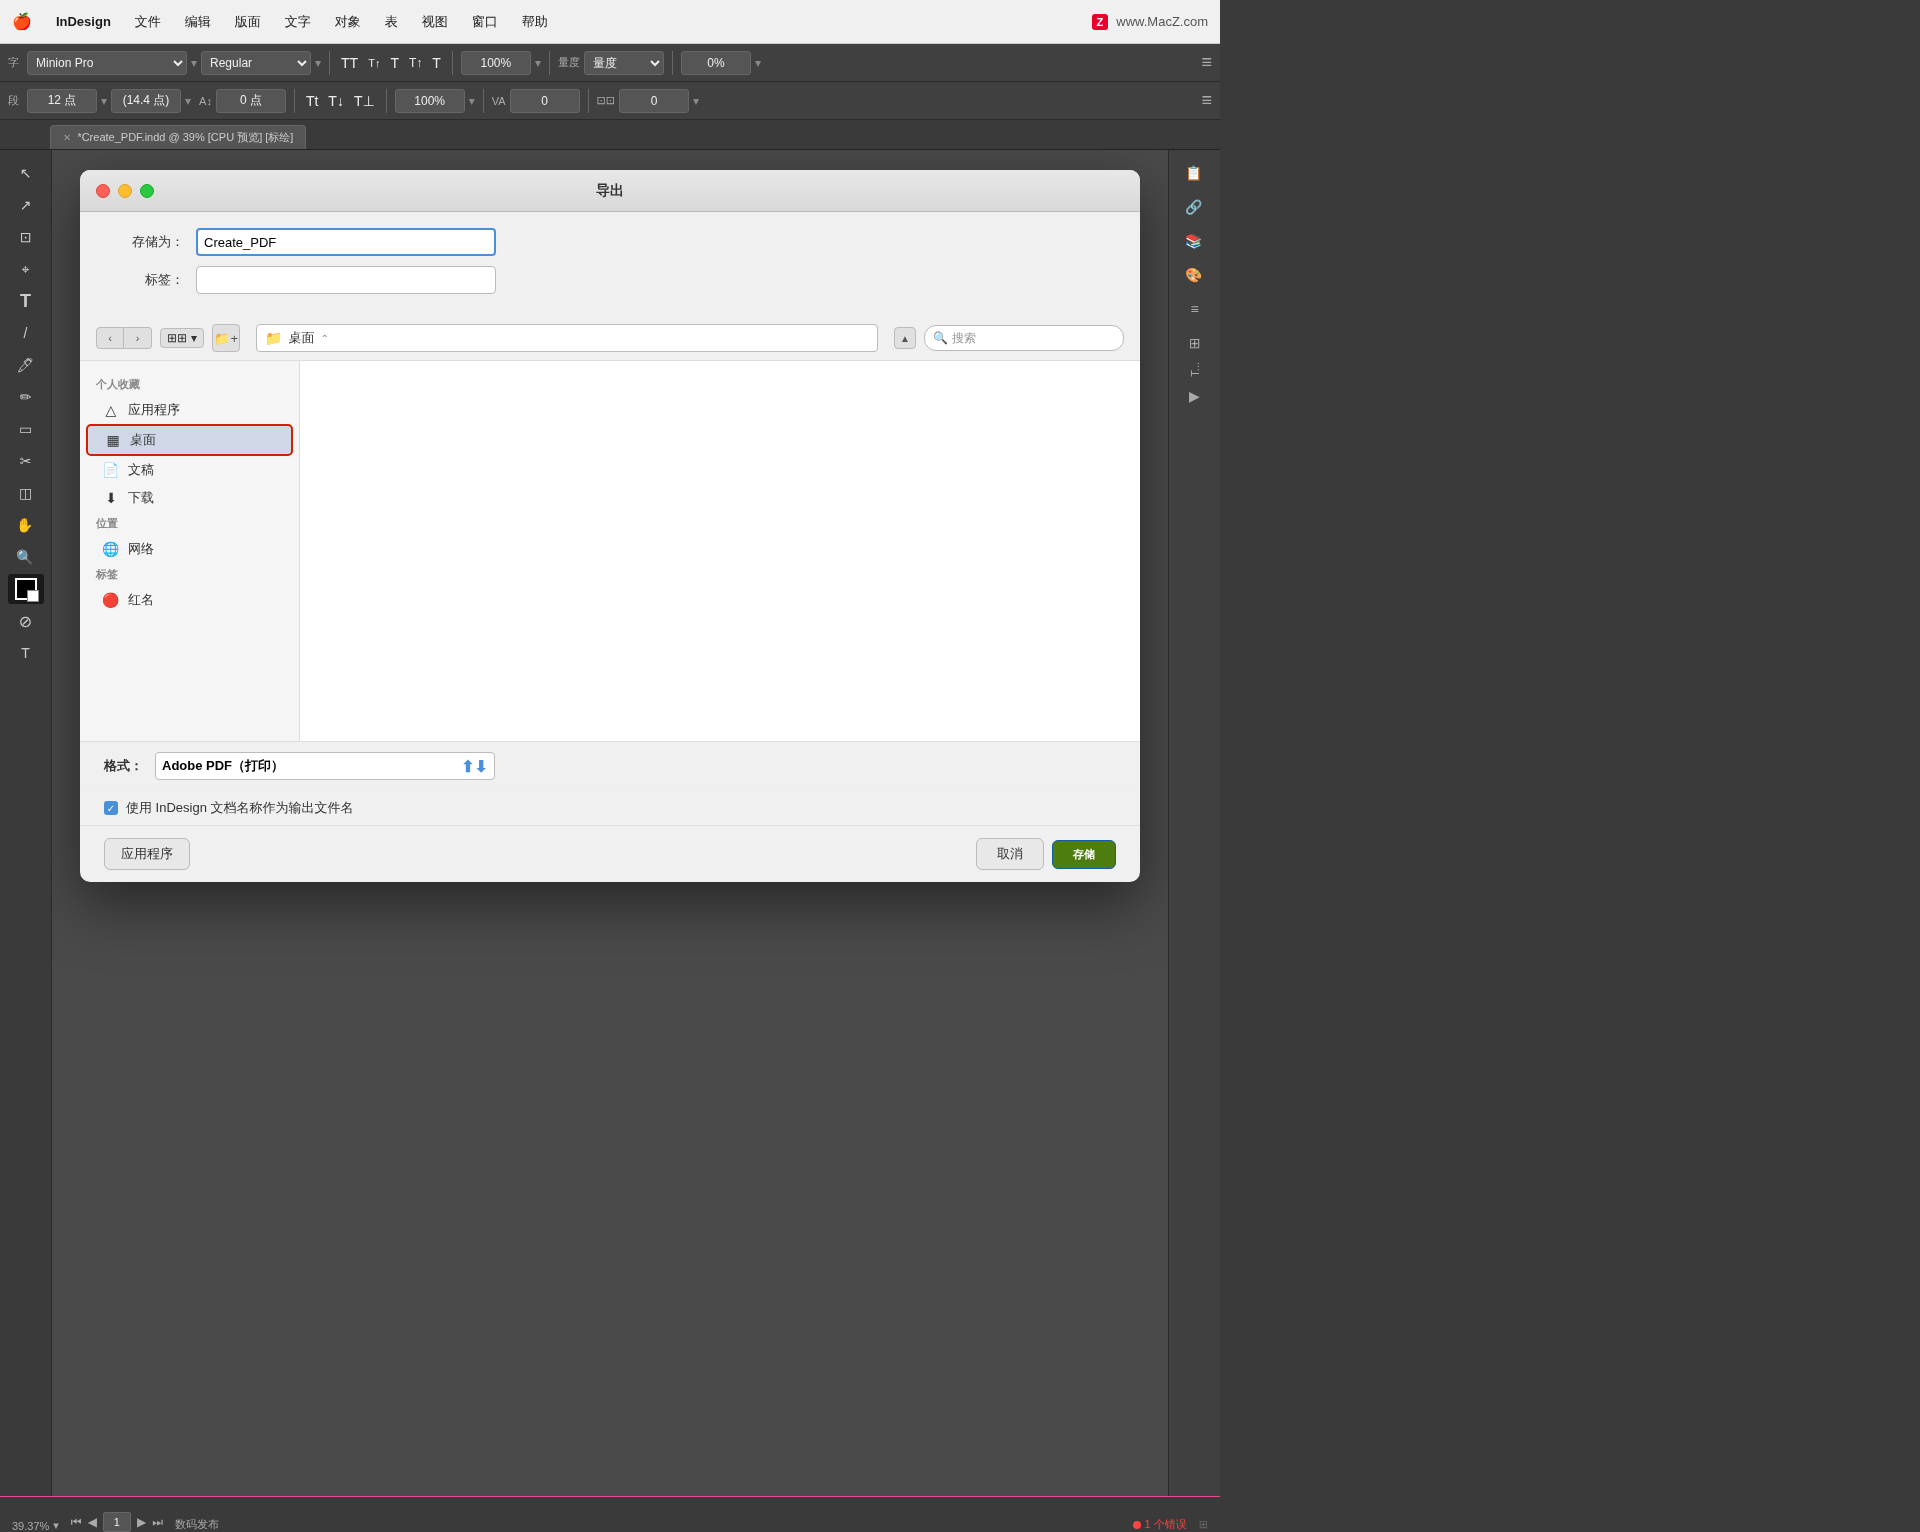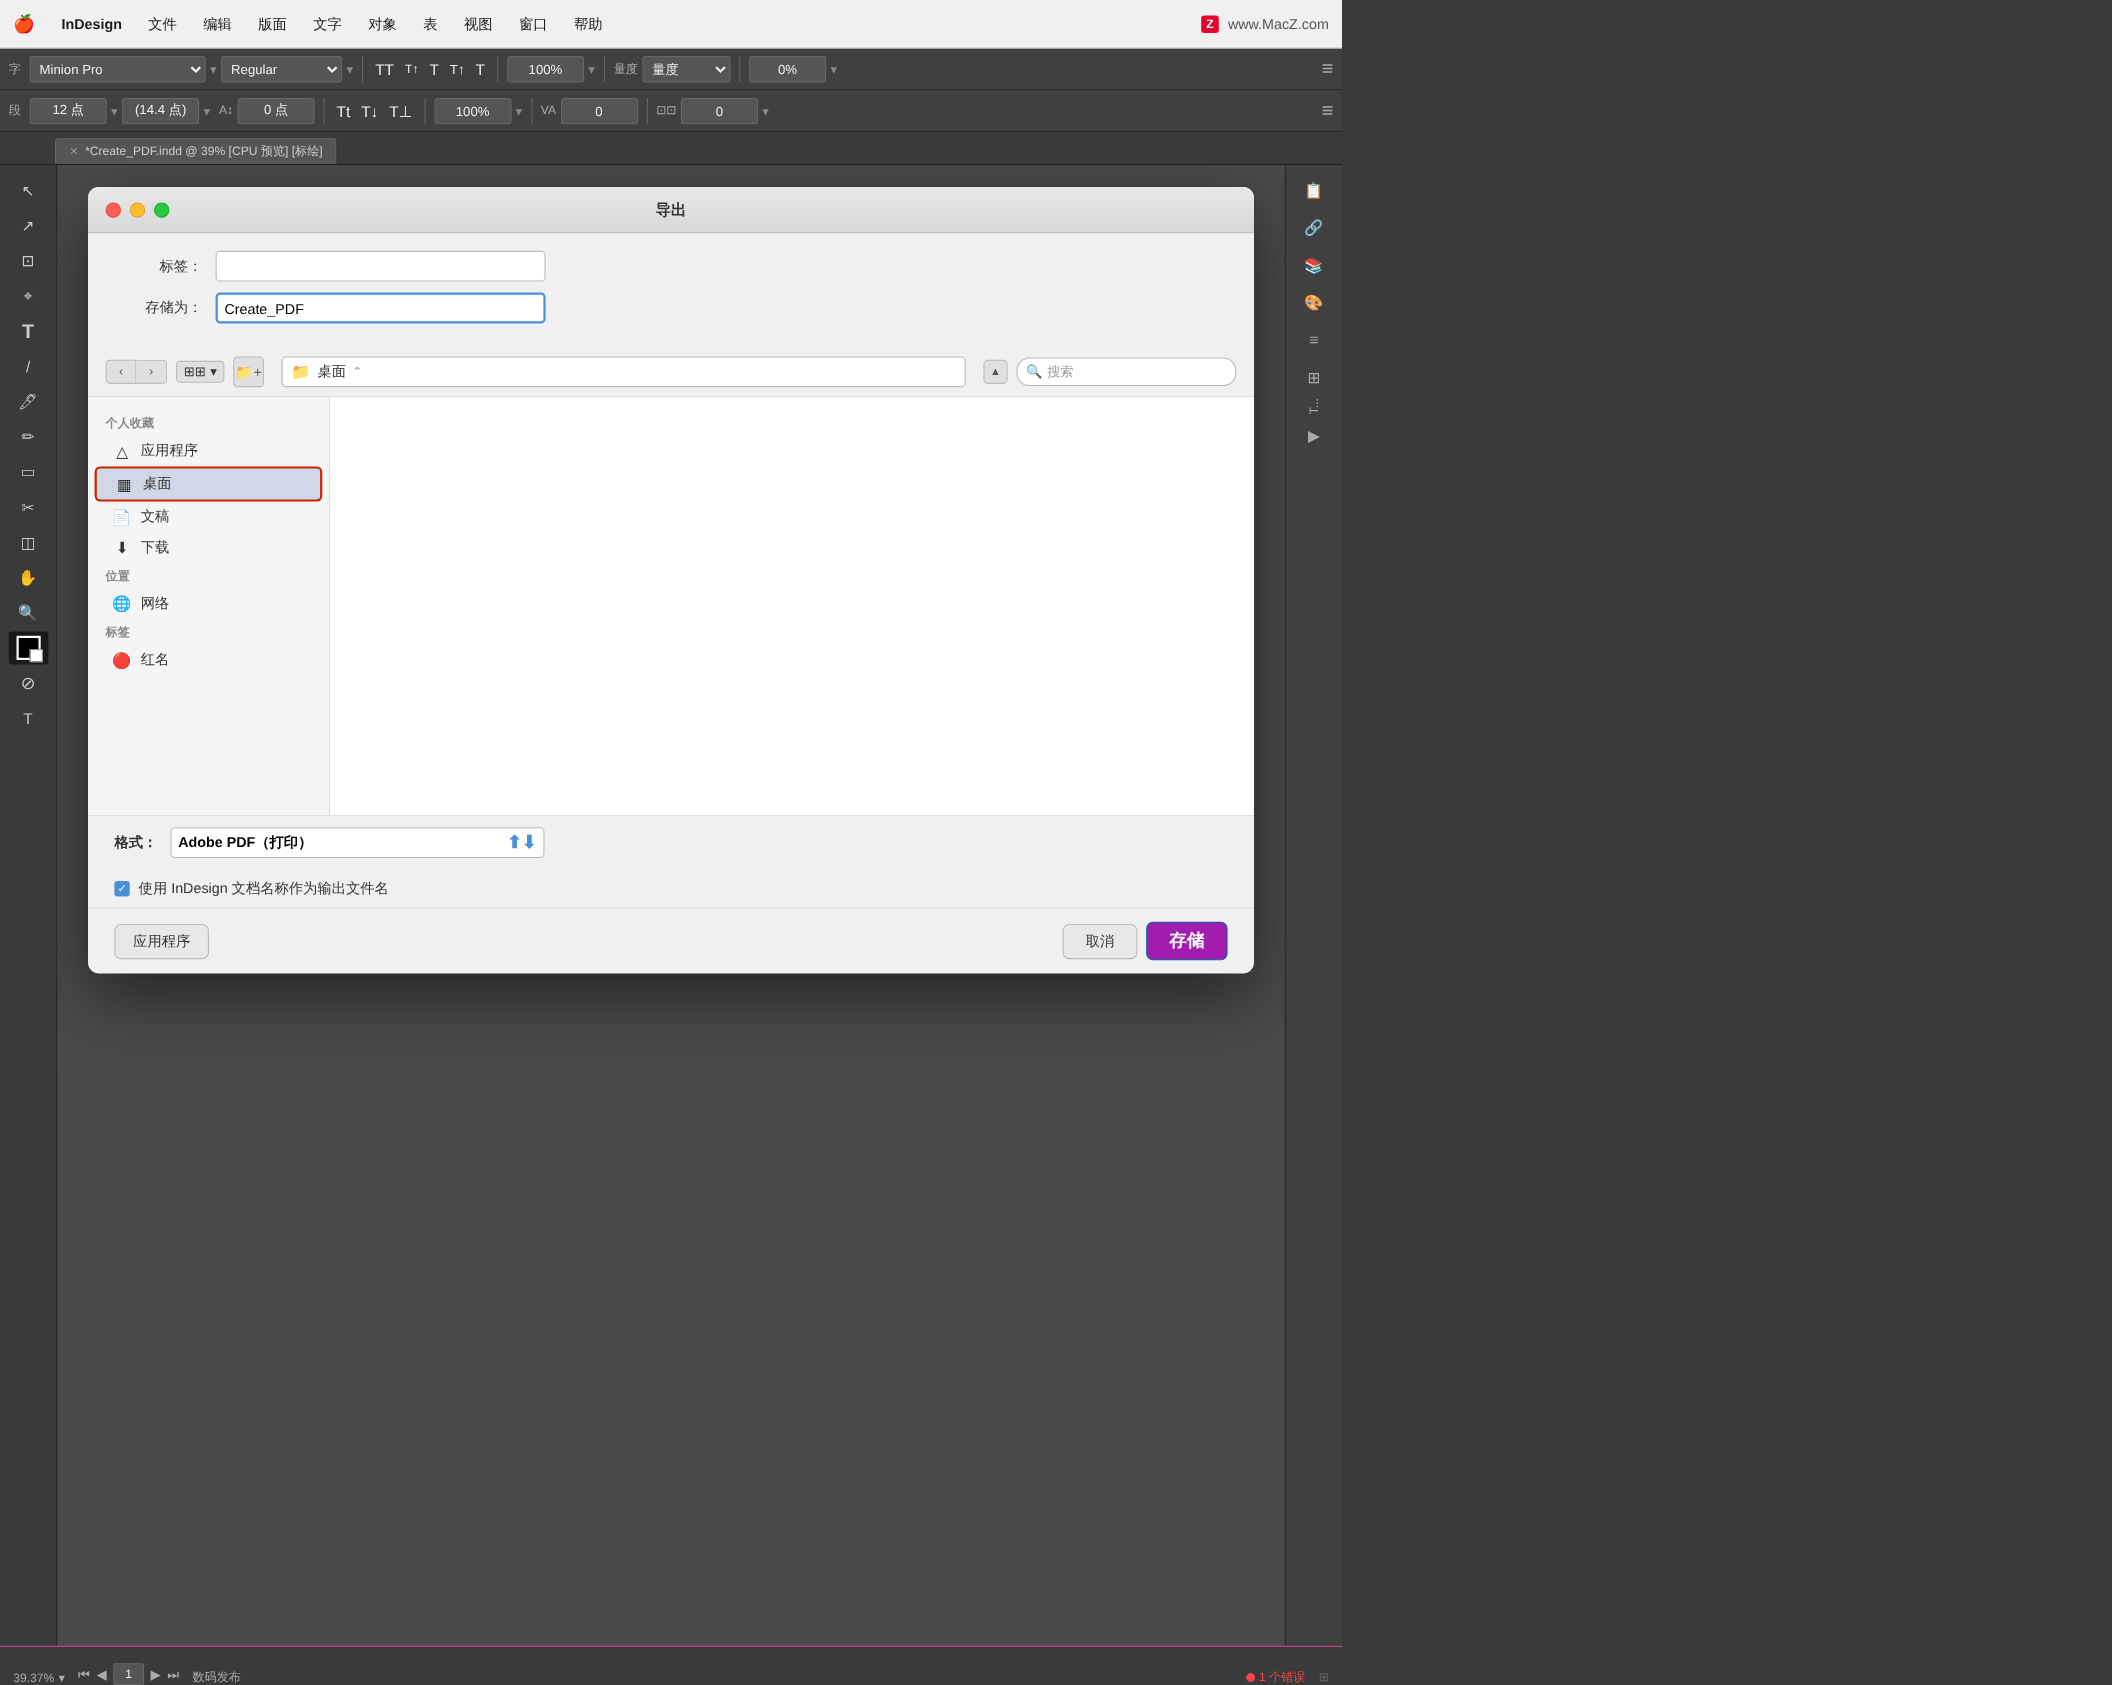--- a/index.html
+++ b/index.html
@@ -540,24 +540,24 @@
     .btn-cancel {
       background: #e8e8e8;
       border: 1px solid #bbb;
       border-radius: 6px;
       font-size: 13px;
       padding: 6px 20px;
       cursor: pointer;
       color: #333;
     }
     .btn-save {
-      background: #a21caf;
+      background: #4d7c0f;
       border: 1px solid #1060a0;
       border-radius: 6px;
-      font-size: 16px;
+      font-size: 11px;
       font-weight: 600;
       padding: 6px 20px;
       cursor: pointer;
       color: white;
     }
 
     
     .bottom-caption {
       position: absolute;
       bottom: 50px;
@@ -749,26 +749,26 @@
           <div class="traffic-lights">
             <div class="traffic-light tl-close"></div>
             <div class="traffic-light tl-min"></div>
             <div class="traffic-light tl-max"></div>
           </div>
           <span class="dialog-title">导出</span>
         </div>
 
         <div class="dialog-form">
           <div class="form-row">
+            <span class="form-label">存储为：</span>
+            <input type="text" class="form-input" value="Create_PDF" style="">
+          </div>
+          <div class="form-row">
             <span class="form-label">标签：</span>
             <input type="text" class="form-input-tag" value="" style="">
-          </div>
-          <div class="form-row">
-            <span class="form-label">存储为：</span>
-            <input type="text" class="form-input" value="Create_PDF" style="">
           </div>
         </div>
 
         <div class="dialog-nav">
           <div style="display:flex;">
             <div class="nav-btn">‹</div>
             <div class="nav-btn">›</div>
           </div>
           <div class="view-selector">
             <span>⊞⊞</span>

